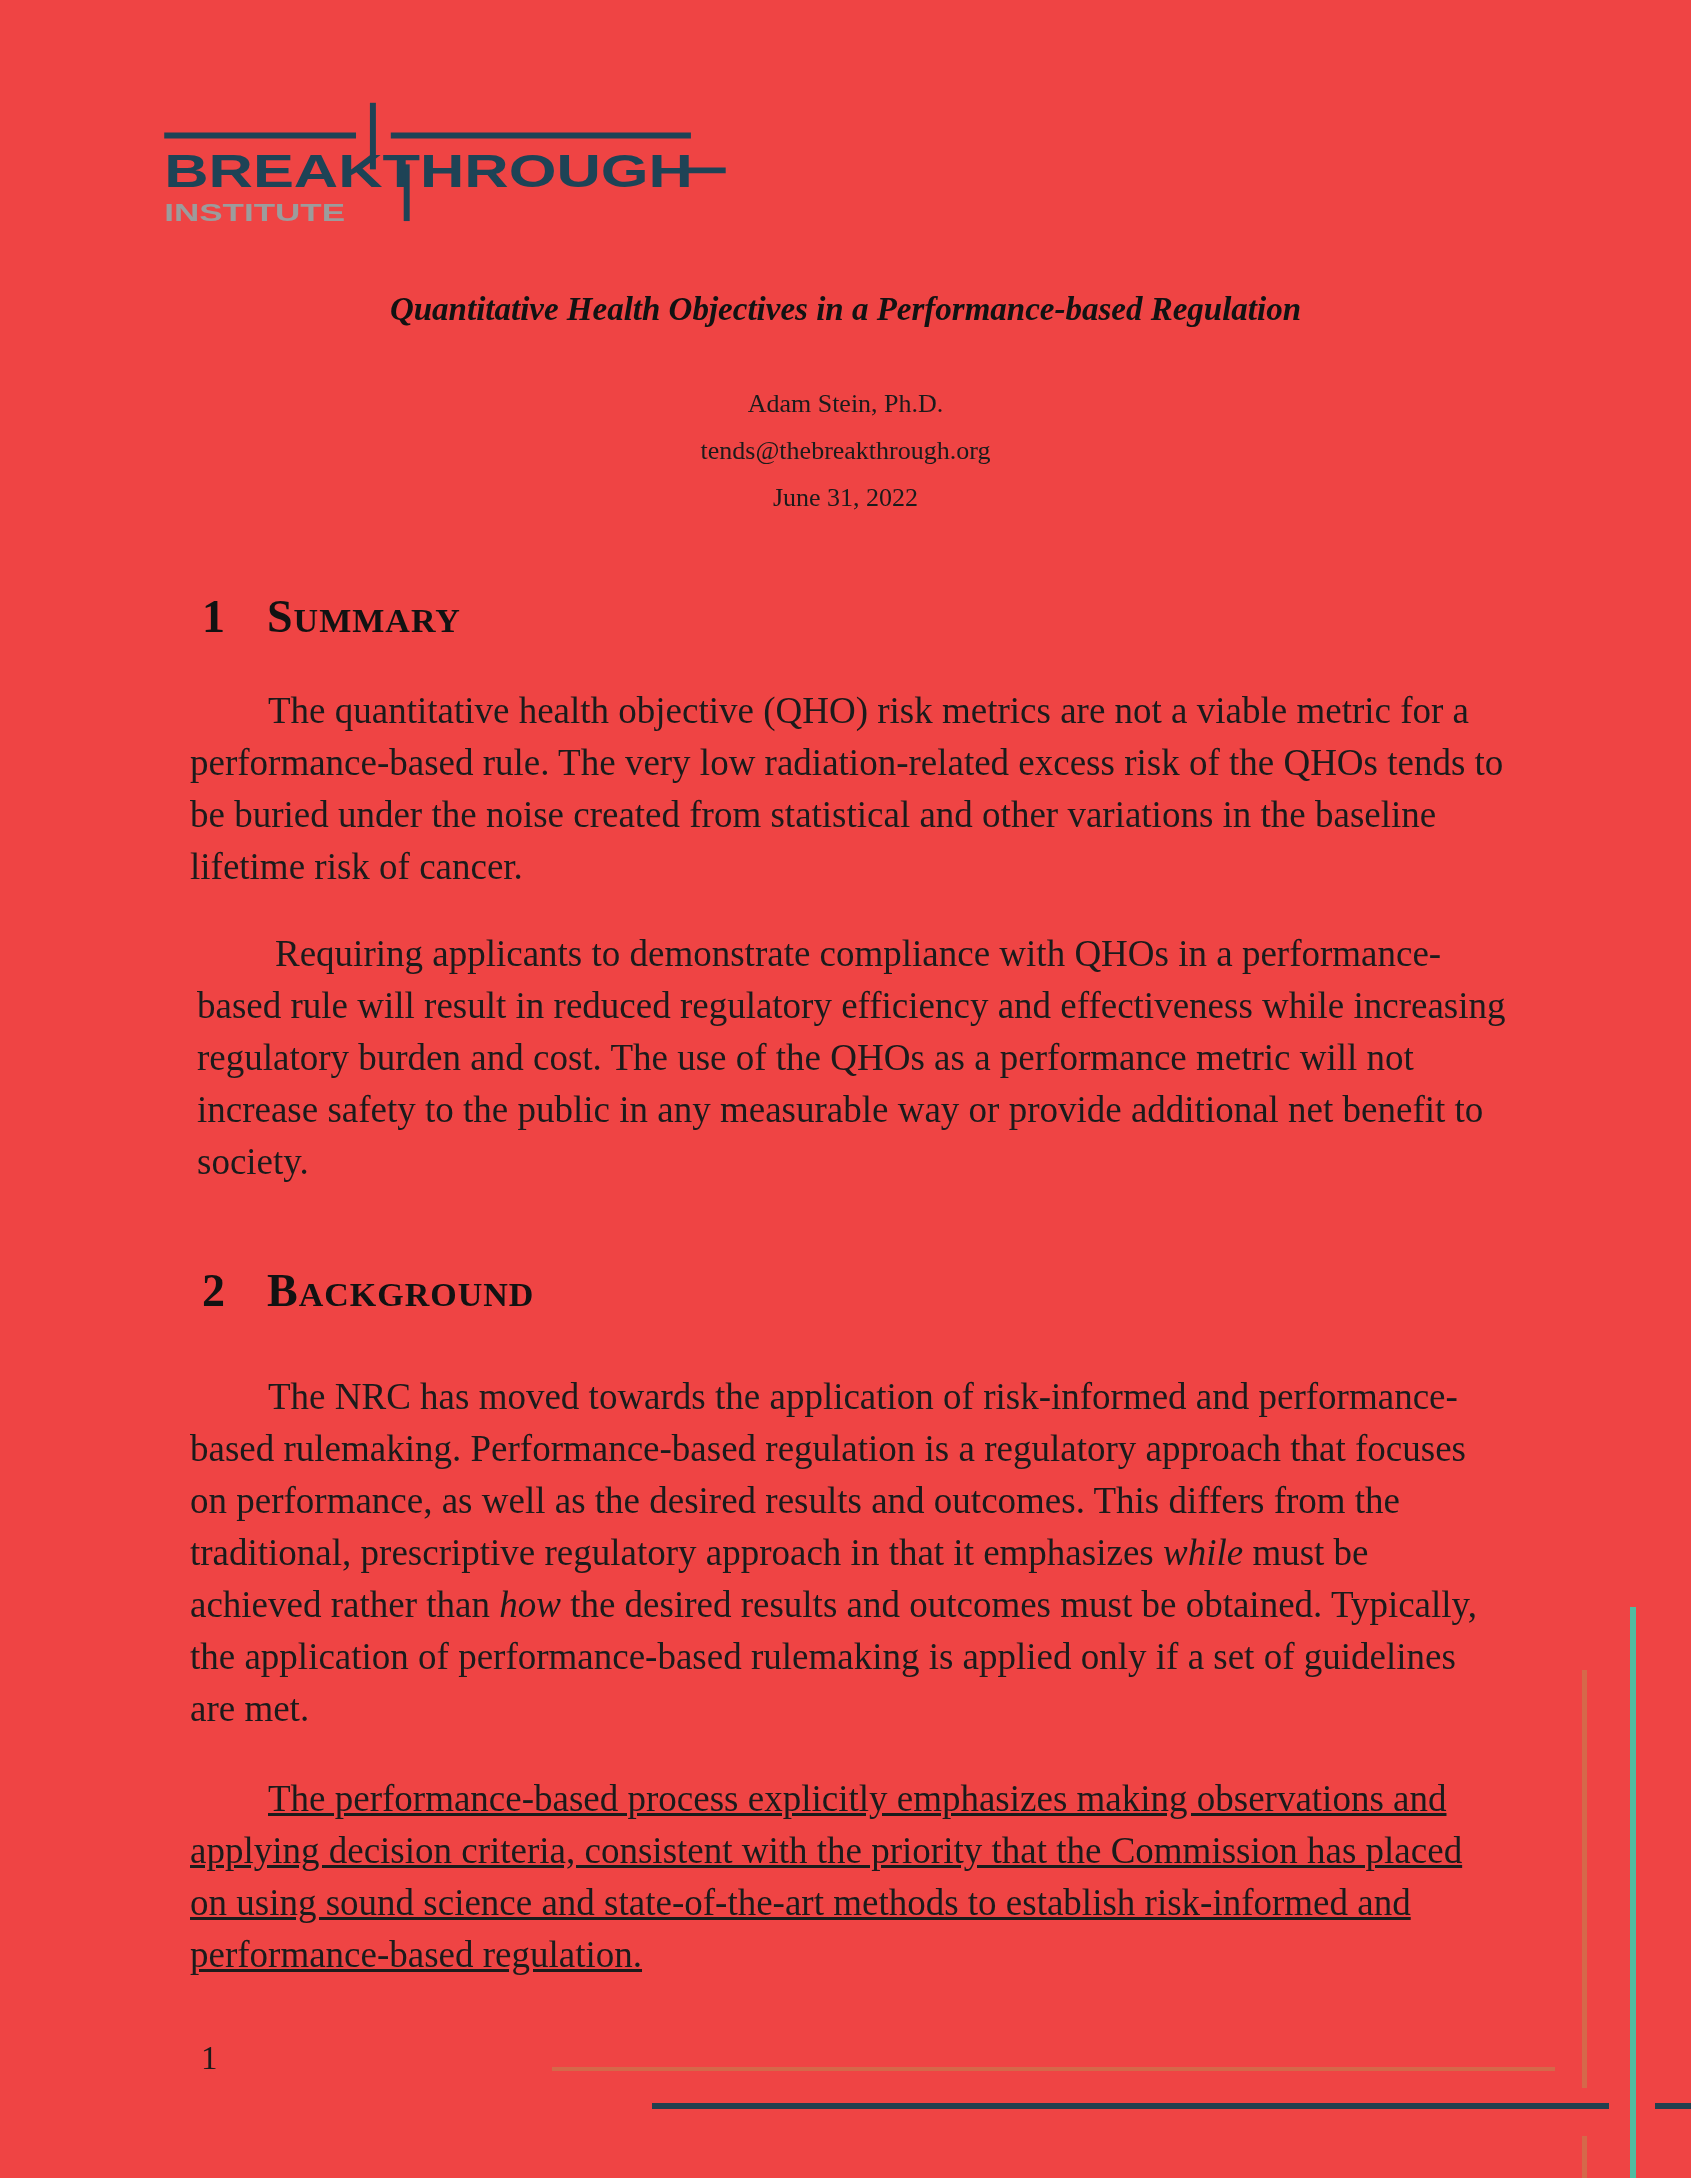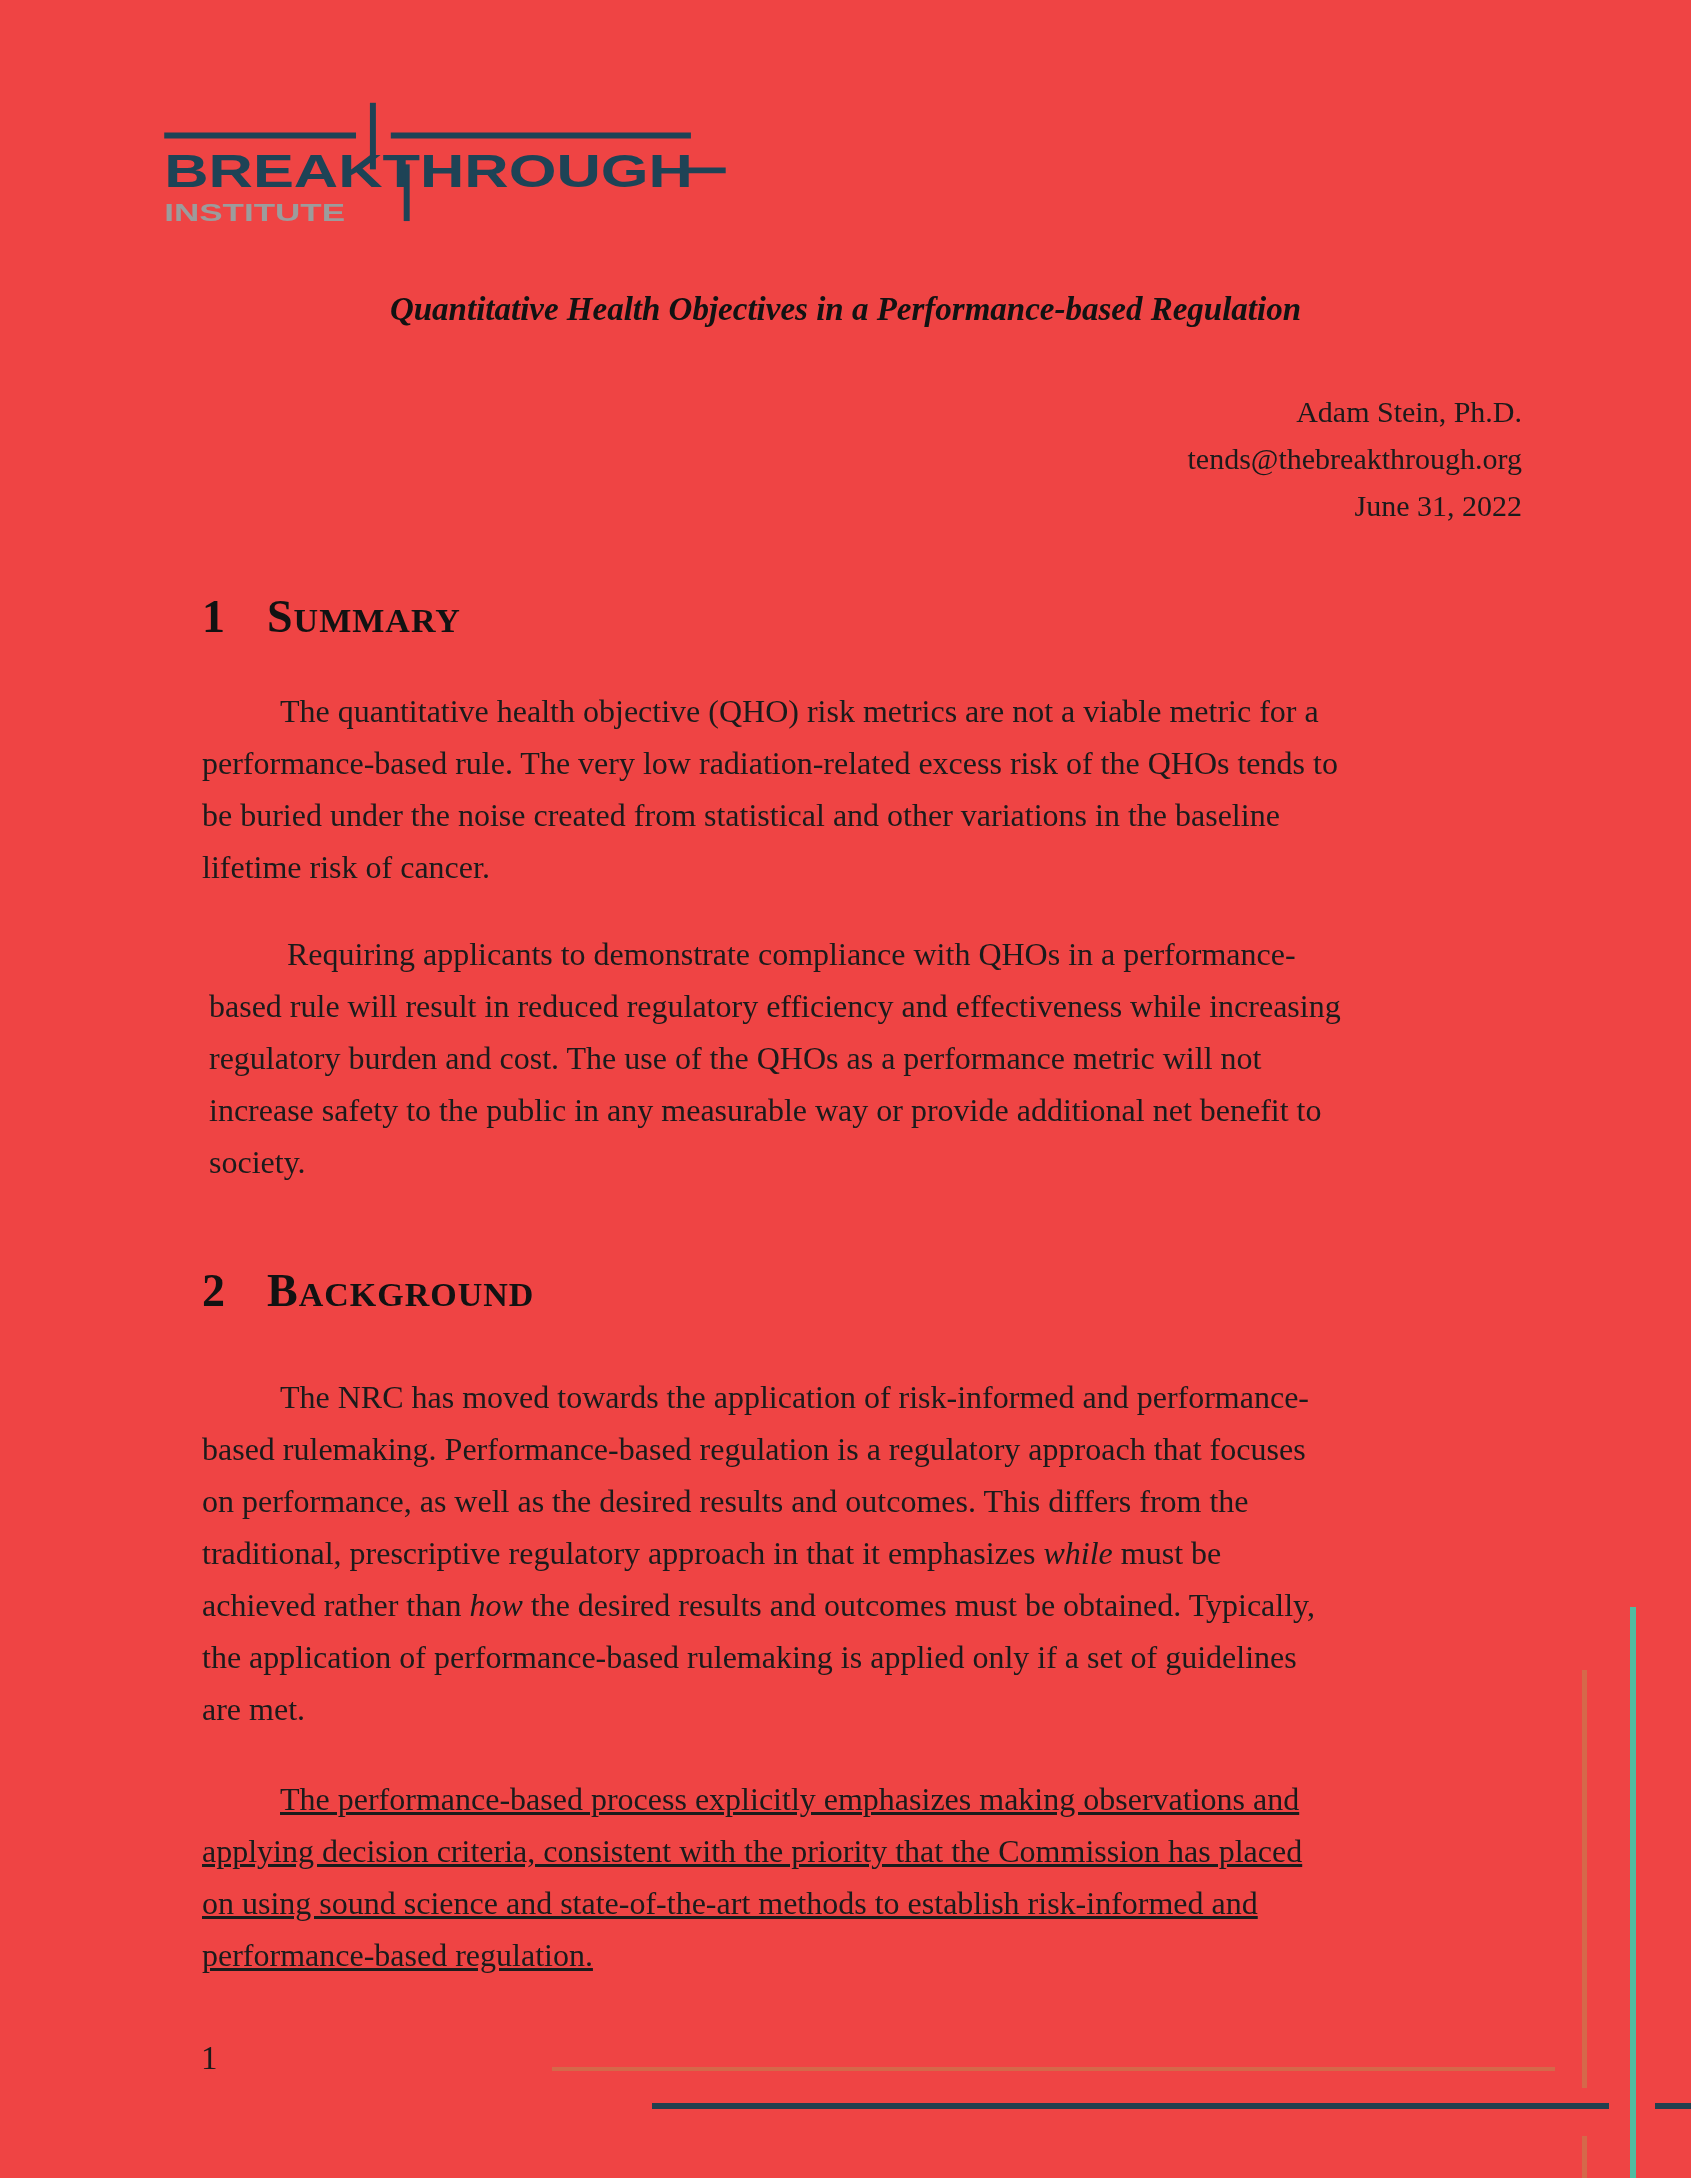--- a/index.html
+++ b/index.html
@@ -18,39 +18,39 @@
   .logo text { font-family: "Liberation Sans", sans-serif; font-weight: bold; }
 
   
   .title {
     position: absolute; top: 284px; left: 169px; width: 1353px;
     text-align: center; font-size: 33px; line-height: 50px;
     font-weight: bold; color: #121212; font-style: italic;
   }
   .byline {
     position: absolute; top: 380px; left: 169px; width: 1353px;
-    text-align: right; font-size: 30px; line-height: 47px; color: #1b1b1b; margin-top: 8px;
+    text-align: center; font-size: 26px; line-height: 47px; color: #1b1b1b;
   }
 
   
   .sec { position: absolute; left: 202px; line-height: 56px; color: #121212; white-space: nowrap; }
   .sec-num { font-size: 46px; font-weight: bold; }
   .sec-name {
     display: inline-block; margin-left: 42px;
     font-size: 34px; font-weight: bold;
     text-transform: uppercase; letter-spacing: 1px;
   }
   .sec-name::first-letter { font-size: 46px; }
   .sec-1 { top: 589px; }
   .sec-2 { top: 1263px; }
 
   
   .para {
-    position: absolute; left: 202px; width: 1430px;
-    font-size: 32px; line-height: 52px;
+    position: absolute; left: 190px; width: 1430px;
+    font-size: 37px; line-height: 52px;
     white-space: pre-line; text-indent: 78px;
   }
   .para .it { font-style: italic; }
   .p1 { top: 685px; }
   .p2 { top: 928px; margin-left: 7px; }
   .p3 { top: 1371px; }
   .p4 { top: 1773px; text-decoration: underline; }
 
   
   .pageno { position: absolute; left: 201px; top: 2032px; font-size: 33px; line-height: 52px; }

